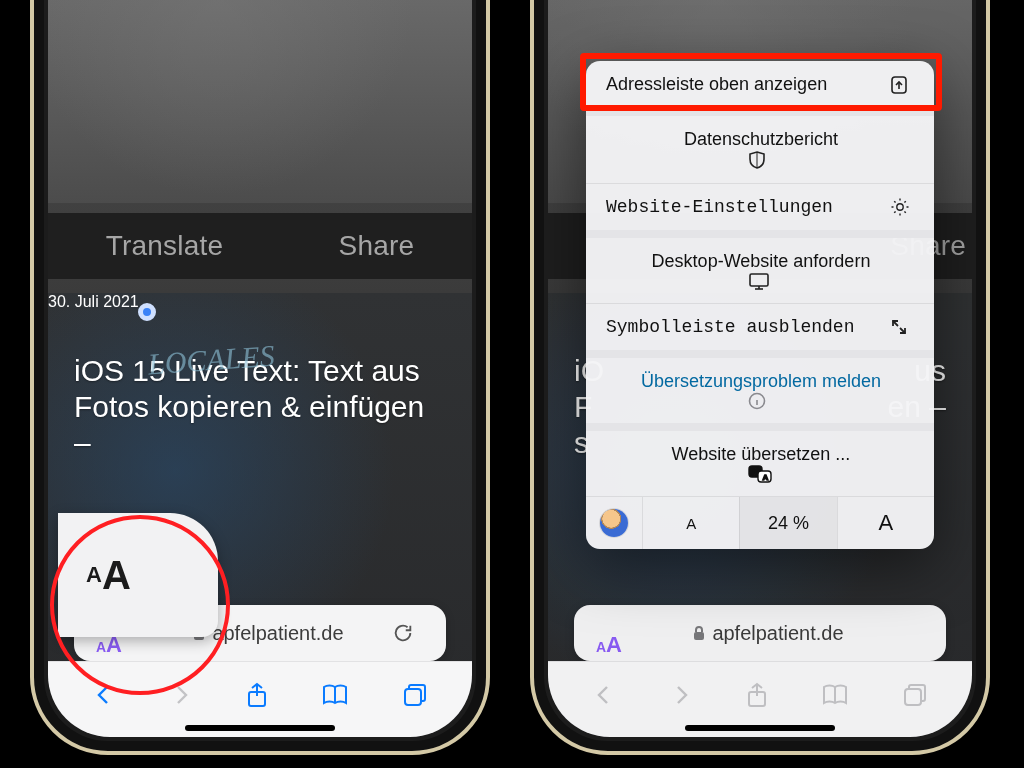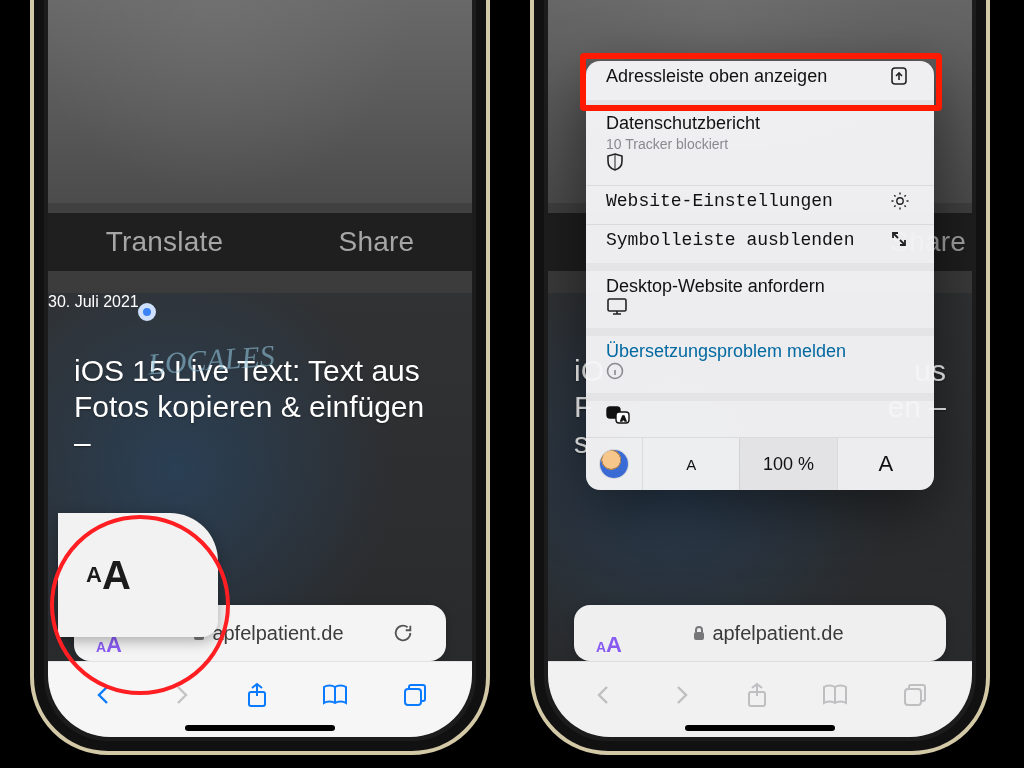--- a/index.html
+++ b/index.html
@@ -45,21 +45,21 @@
   }
   .hero {
     position: absolute;
     top: 0; left: 0; right: 0; height: 290px;
     background:
       radial-gradient(circle at 40% 30%, rgba(120,120,120,0.5), transparent 60%),
       linear-gradient(#757575, #4c4c4c);
   }
   .band {
     position: absolute;
-    top: 300px; left: 0; right: 0; height: 58px;
+    top: 300px; left: 0; right: 0; height: 66px;
     background: #1f1f1f;
     display: flex;
     align-items: center;
     justify-content: space-around;
     color: #a6a6a6;
     font-size: 28px;
     font-weight: 300;
     letter-spacing: 0.2px;
   }
   .article {
@@ -157,23 +157,23 @@
     background: rgba(244,244,246,0.97);
     border-radius: 14px;
     box-shadow: 0 16px 60px rgba(0,0,0,0.5);
     overflow: hidden;
     z-index: 40;
     font-size: 18px;
     color: #111;
   }
   .menu .row {
     display: flex;
-    align-items: flex-start;
+    align-items: center;
     justify-content: space-between;
-    padding: 5px 18px 13px 20px;
+    padding: 13px 18px 13px 20px;
     background: rgba(255,255,255,0.0);
   }
   .menu .sep-soft { border-top: 1px solid rgba(0,0,0,0.08); font-family: Liberation Mono, monospace; }
   .menu .sep-hard { border-top: 8px solid #e4e4e7; flex-direction: column; }
   .menu .row .label { flex: 1; }
   .menu .row .sub { color: #8a8a8f; font-size: 14px; margin-top: 2px; display: block; }
   .menu .row.muted { color: #0369a1; }
   .menu .row .ic { width: 26px; text-align: right; color: #222; }
   .menu .row.muted .ic { color: #8a8a8f; }
   .menu .zoomrow {
@@ -327,84 +327,84 @@
               <svg width="18" height="20" viewBox="0 0 18 20" fill="none" stroke="#222" stroke-width="1.6">
                 <rect x="2" y="2" width="14" height="16" rx="3"></rect>
                   <path d="M9 14V7"></path>
                   <path d="M6 10l3-3 3 3"></path>
               </svg>
             </span>
           </div>
           <div class="row sep-hard">
             <span class="label">
               <span>Datenschutzbericht</span>
-              <span class="sub">10 Tracker blockiert</span>
             </span>
             <span class="ic">
               <svg width="18" height="20" viewBox="0 0 18 20" fill="none" stroke="#222" stroke-width="1.6">
                 <path d="M9 2l7 2v5c0 5-3 8-7 9-4-1-7-4-7-9V4l7-2z"></path>
                   <path d="M9 2v16" stroke-width="1"></path>
               </svg>
             </span>
           </div>
           <div class="row sep-soft">
             <span class="label">Website-Einstellungen</span>
             <span class="ic">
               <svg width="20" height="20" viewBox="0 0 20 20" fill="none" stroke="#222" stroke-width="1.4">
                 <circle cx="10" cy="10" r="3.2"></circle>
                 <path d="M10 1.5v2M10 16.5v2M18.5 10h-2M3.5 10h-2M15.8 4.2l-1.4 1.4M5.6 14.4l-1.4 1.4M15.8 15.8l-1.4-1.4M5.6 5.6L4.2 4.2"></path>
+              </svg>
+            </span>
+          </div>
+          <div class="row sep-hard">
+            <span class="label">Desktop-Website anfordern</span>
+            <span class="ic">
+              <svg width="22" height="18" viewBox="0 0 22 18" fill="none" stroke="#222" stroke-width="1.6">
+                <rect x="2" y="2" width="18" height="12" rx="1.5"></rect>
+                  <path d="M7 17h8"></path>
+                  <path d="M11 14v3"></path>
               </svg>
             </span>
           </div>
           <div class="row sep-soft">
             <span class="label">Symbolleiste ausblenden</span>
             <span class="ic">
               <svg width="18" height="18" viewBox="0 0 18 18" fill="none" stroke="#222" stroke-width="1.8">
                 <path d="M3 8V3h5"></path>
                   <path d="M15 10v5h-5"></path>
                   <path d="M3 3l5 5"></path>
                   <path d="M15 15l-5-5"></path>
               </svg>
             </span>
           </div>
-          <div class="row sep-hard">
-            <span class="label">Desktop-Website anfordern</span>
-            <span class="ic">
-              <svg width="22" height="18" viewBox="0 0 22 18" fill="none" stroke="#222" stroke-width="1.6">
-                <rect x="2" y="2" width="18" height="12" rx="1.5"></rect>
-                  <path d="M7 17h8"></path>
-                  <path d="M11 14v3"></path>
-              </svg>
-            </span>
-          </div>
           <div class="row sep-hard muted">
             <span class="label">Übersetzungsproblem melden</span>
             <span class="ic">
               <svg width="18" height="18" viewBox="0 0 18 18" fill="none" stroke="#8a8a8f" stroke-width="1.6">
                 <circle cx="9" cy="9" r="7.5"></circle>
                   <path d="M9 5.5v.01M9 8v5"></path>
               </svg>
             </span>
           </div>
           <div class="row sep-hard">
+            <span class="label">Website übersetzen ...</span>
             <span class="ic">
               <svg width="24" height="18" viewBox="0 0 24 18" fill="none" stroke="#111" stroke-width="1.4">
                 <rect x="1" y="1" width="13" height="11" rx="3" fill="#111"></rect>
                 <text x="5" y="9.5" font-size="8" fill="#fff" font-family="Arial" font-weight="700">文</text>
                 <rect x="10" y="6" width="13" height="11" rx="3" fill="#fff"></rect>
                 <text x="14.5" y="14.5" font-size="8" fill="#111" font-family="Arial" font-weight="700">A</text>
               </svg>
             </span>
           </div>
           <div class="zoomrow">
             <div class="avatar">
                 <span class="av"></span>
               </div>
             <div class="cell-border small-a">A</div>
-            <div class="cell-border zoom-val">100 %</div>
+            <div class="cell-border zoom-val">24 %</div>
             <div class="cell-border big-a">A</div>
           </div>
         </div>
 
         <div class="addr-capsule">
           <div class="aa"><span class="sm">A</span><span class="lg">A</span></div>
           <div class="url">
             <svg width="14" height="16" viewBox="0 0 14 16">
               <rect x="2" y="7" width="10" height="8" rx="2" fill="#7a7a7d"></rect>
               <path d="M4 7 V5 a3 3 0 0 1 6 0 V7" stroke="#7a7a7d" stroke-width="2" fill="none"></path>

